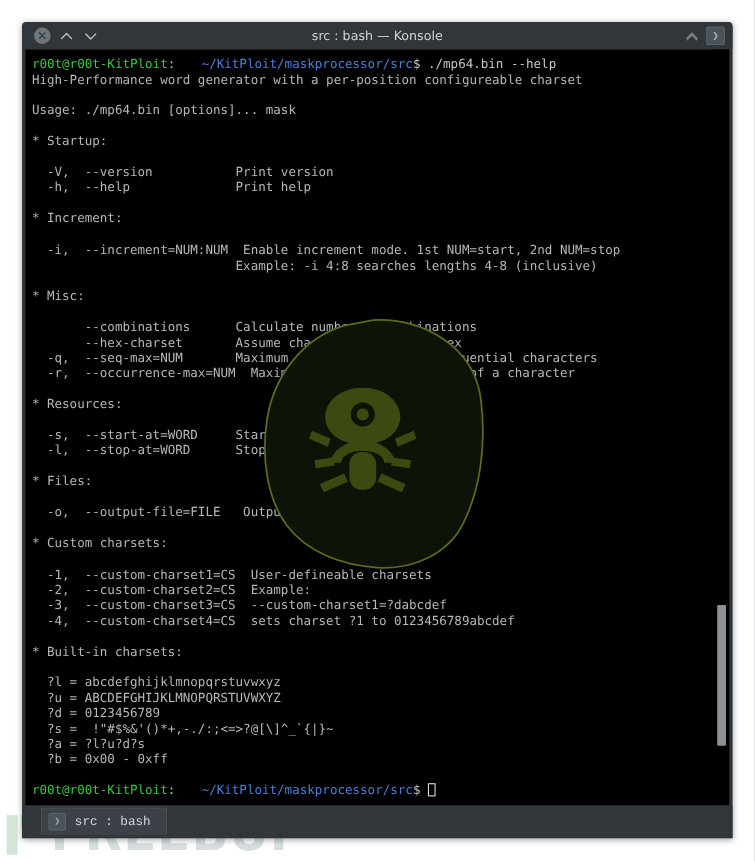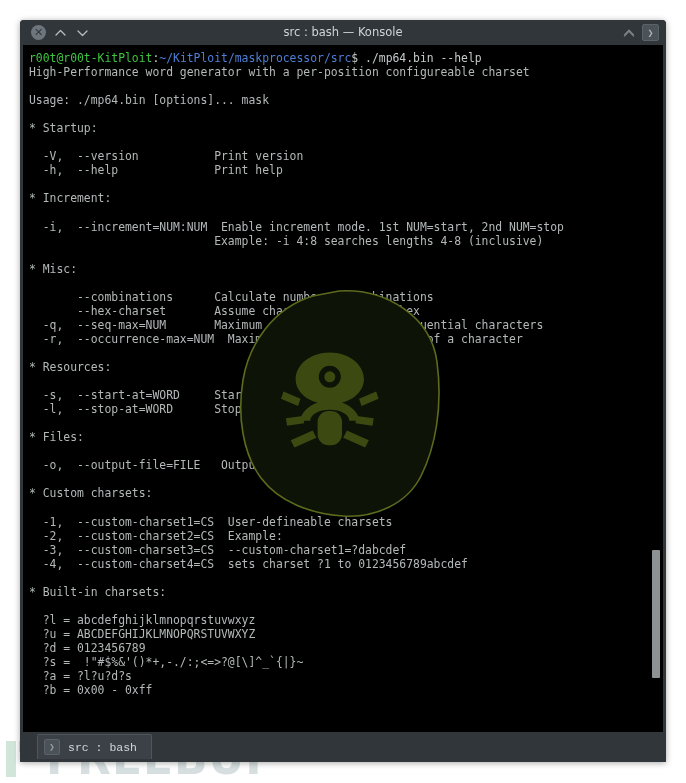--- a/index.html
+++ b/index.html
@@ -116,21 +116,21 @@
   .term pre {
     margin: 0;
     font-family: "DejaVu Sans Mono", "Liberation Mono", monospace;
     font-size: 11.4px;
     line-height: 14.05px;
     color: #b3b8b8;
     white-space: pre;
     letter-spacing: 0px;
   }
   .g { color: #3fc43f; }      
-  .b { color: #4d7fd6; }      
+  .b { color: #4d7fd6; margin-left: 24px; }      
   .w { color: #c4c9c9; }      
   .cursor {
     display: inline-block;
     width: 7px; height: 12px;
     border: 1px solid #d7dcdc;
     vertical-align: -2px;
   }
 
   
   .term-logo {
@@ -298,20 +298,21 @@
 
 * Built-in charsets:
 
   ?l = abcdefghijklmnopqrstuvwxyz
   ?u = ABCDEFGHIJKLMNOPQRSTUVWXYZ
   ?d = 0123456789
   ?s =  !"#$%&amp;'()*+,-./:;&lt;=&gt;?@[\]^_`{|}~
   ?a = ?l?u?d?s
   ?b = 0x00 - 0xff</pre>
 
+        <pre style="margin-top:14px"><span class="g">r00t@r00t-KitPloit</span><span class="w">:</span><span class="b">~/KitPloit/maskprocessor/src</span><span class="w">$ </span><span class="cursor"></span></pre>
 
       </div>
 
       <div class="scrollbar">
         <div class="sb-thumb"></div>
       </div>
     </div>
 
     <div class="tabbar">
       <div class="tab">

